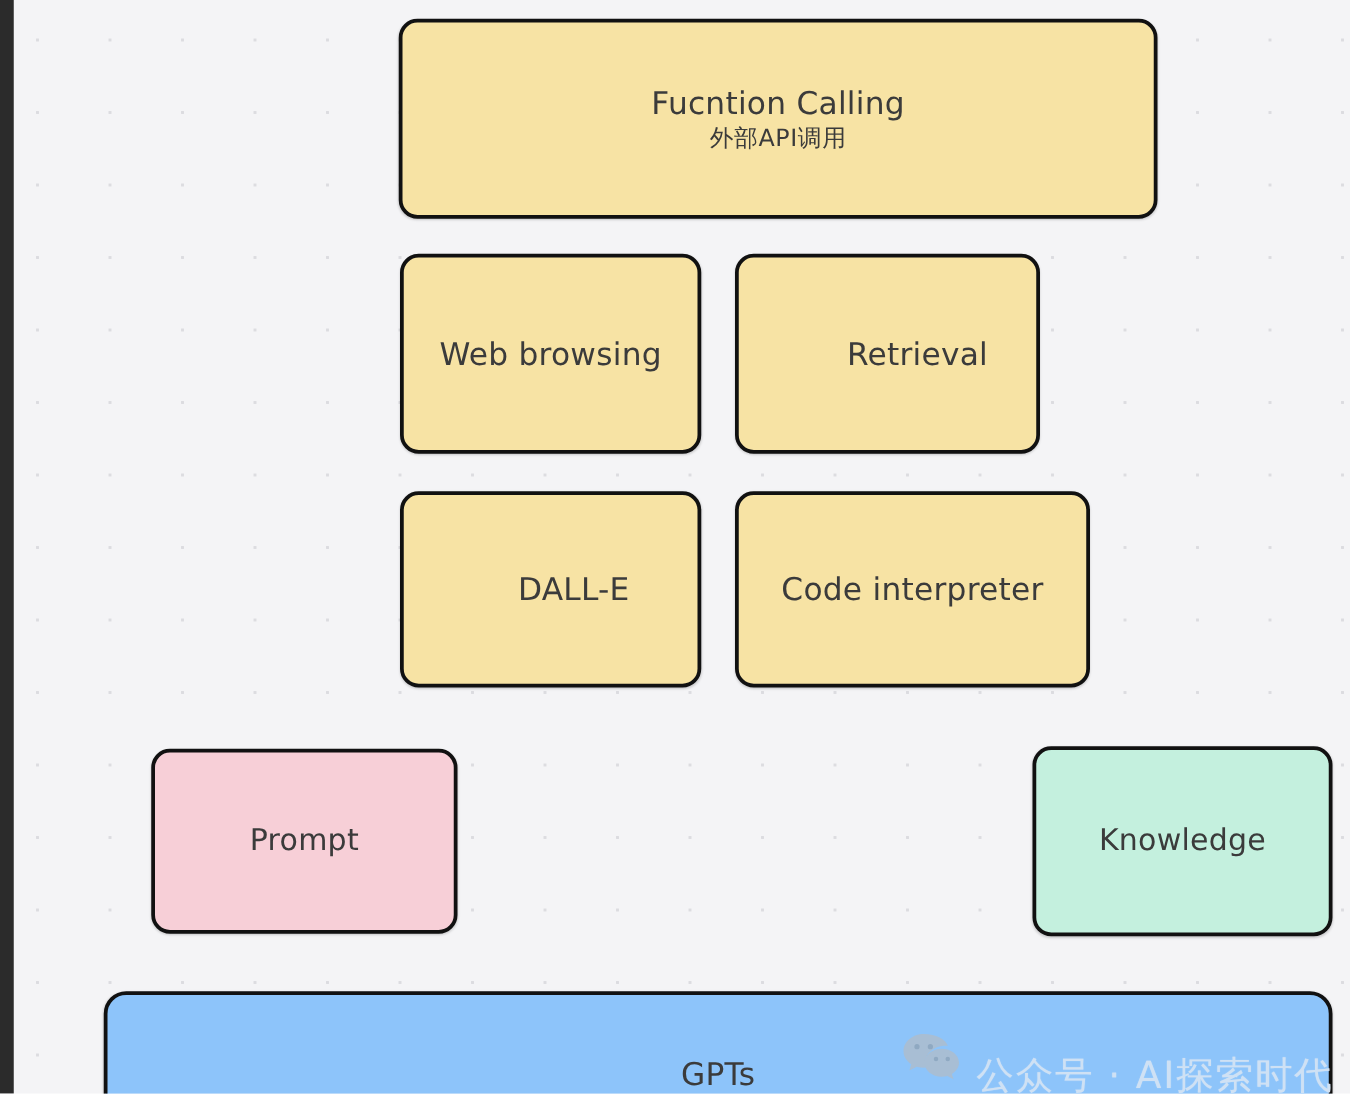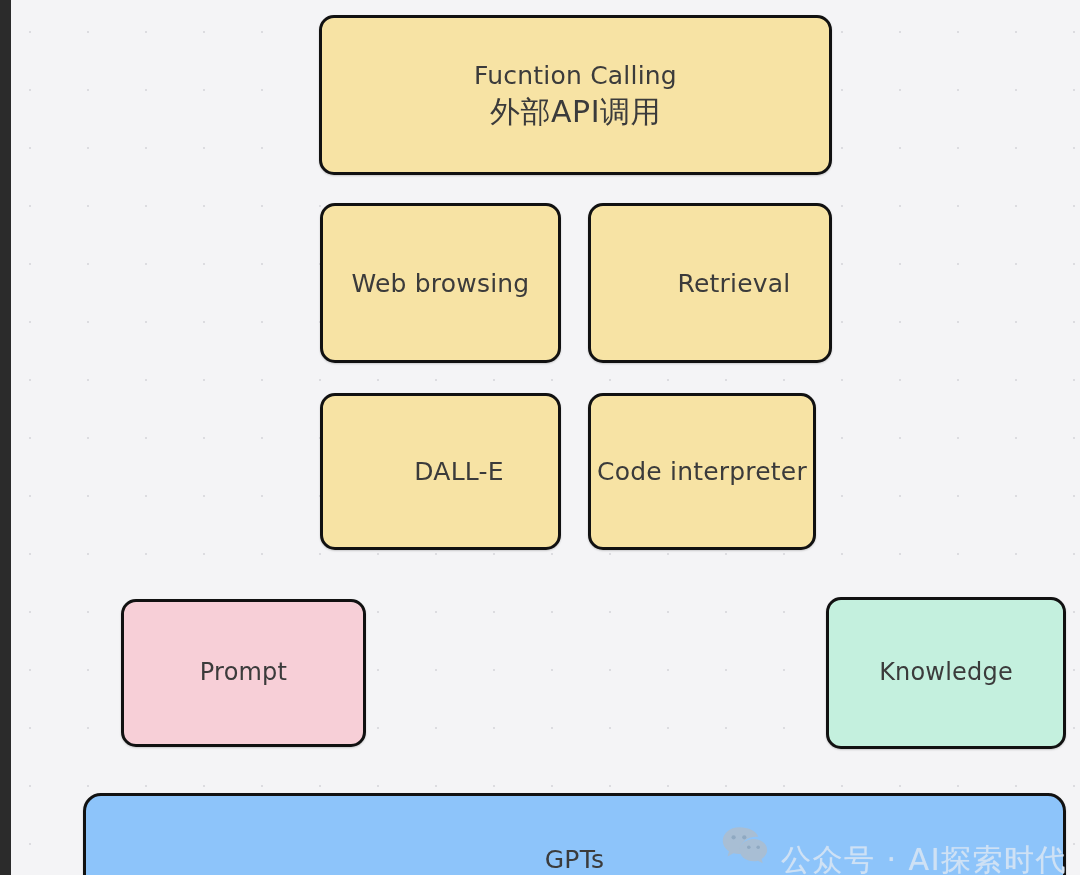--- a/index.html
+++ b/index.html
@@ -41,45 +41,45 @@
     letter-spacing: 0.2px;
     box-shadow: 0 1px 2px rgba(0,0,0,0.18);
   }
   .node .line {
     display: block;
     white-space: nowrap;
   }
 
   
   #node-function-calling {
-    left: 319px; top: 15px; width: 513px; height: 160px;
+    left: 319px; top: 15px; width: 607px; height: 160px;
     background: #f7e3a4;
     font-size: 25px;
   }
-  #node-function-calling .line.zh { font-size: 30px; letter-spacing: 0.5px; }
+  #node-function-calling .line.zh { font-size: 19px; letter-spacing: 0.5px; }
 
   #node-web-browsing {
     left: 320px; top: 203px; width: 241px; height: 160px;
     background: #f7e3a4;
     font-size: 25px;
   }
   #node-retrieval {
     left: 588px; top: 203px; width: 244px; height: 160px;
     background: #f7e3a4;
     font-size: 25px;
     padding-left: 48px;
   }
   #node-dalle {
     left: 320px; top: 393px; width: 241px; height: 157px;
     background: #f7e3a4;
     font-size: 25px;
     padding-left: 37px;
   }
   #node-code-interpreter {
-    left: 588px; top: 393px; width: 228px; height: 157px;
+    left: 588px; top: 393px; width: 284px; height: 157px;
     background: #f7e3a4;
     font-size: 25px;
   }
 
   #node-prompt {
     left: 81px; top: 599px; width: 245px; height: 148px;
     background: #f7cfd7;
     font-size: 24px;
     margin-left: 40px;
   }

